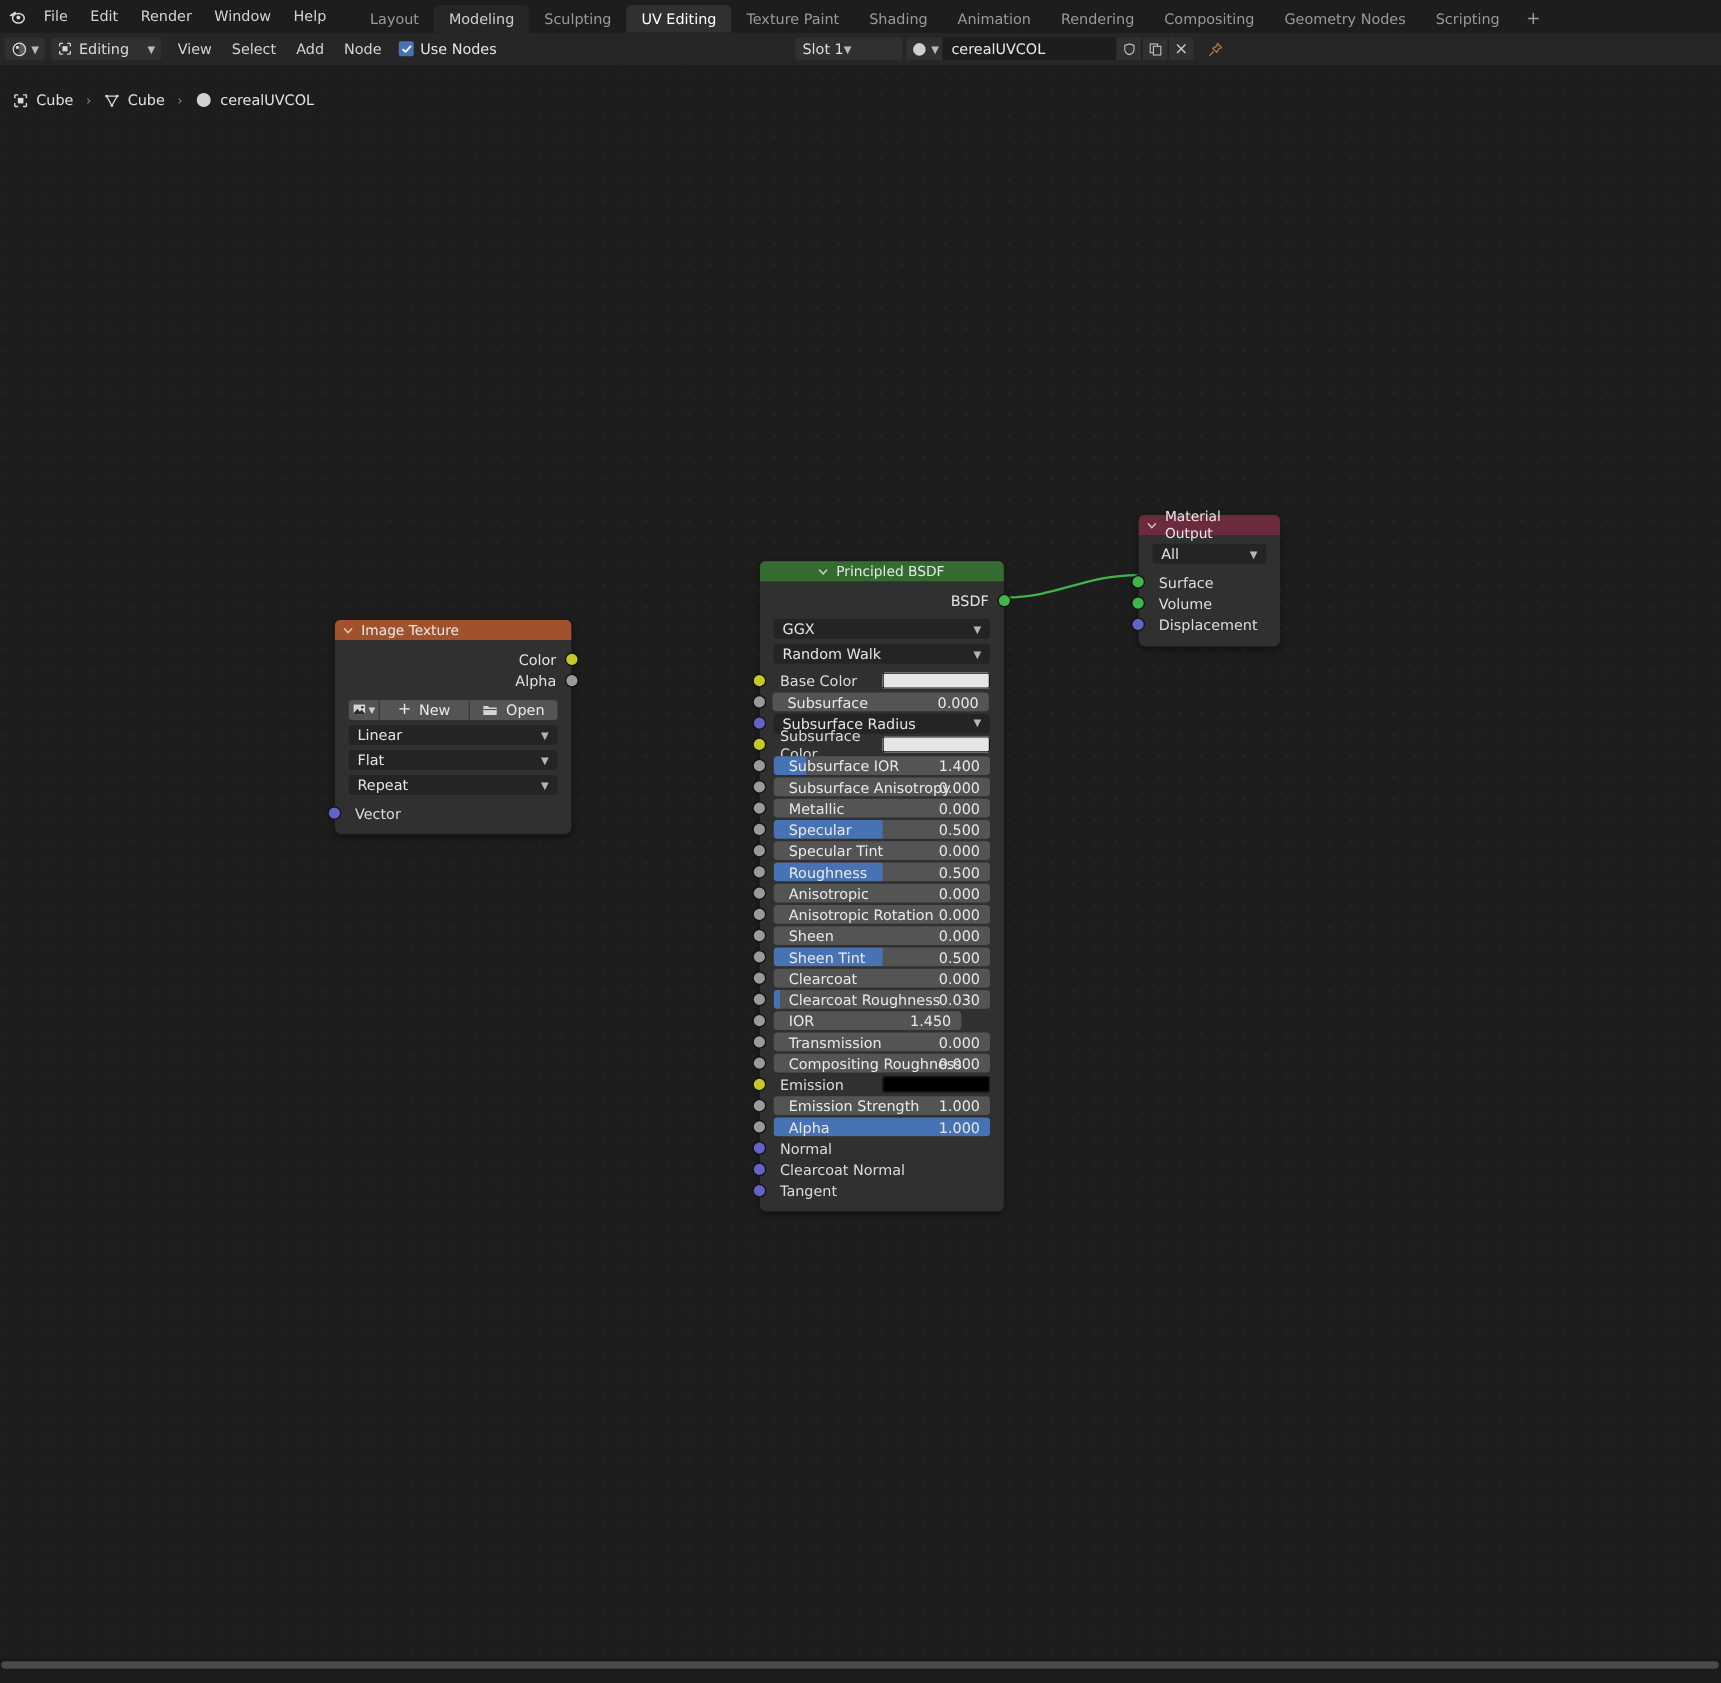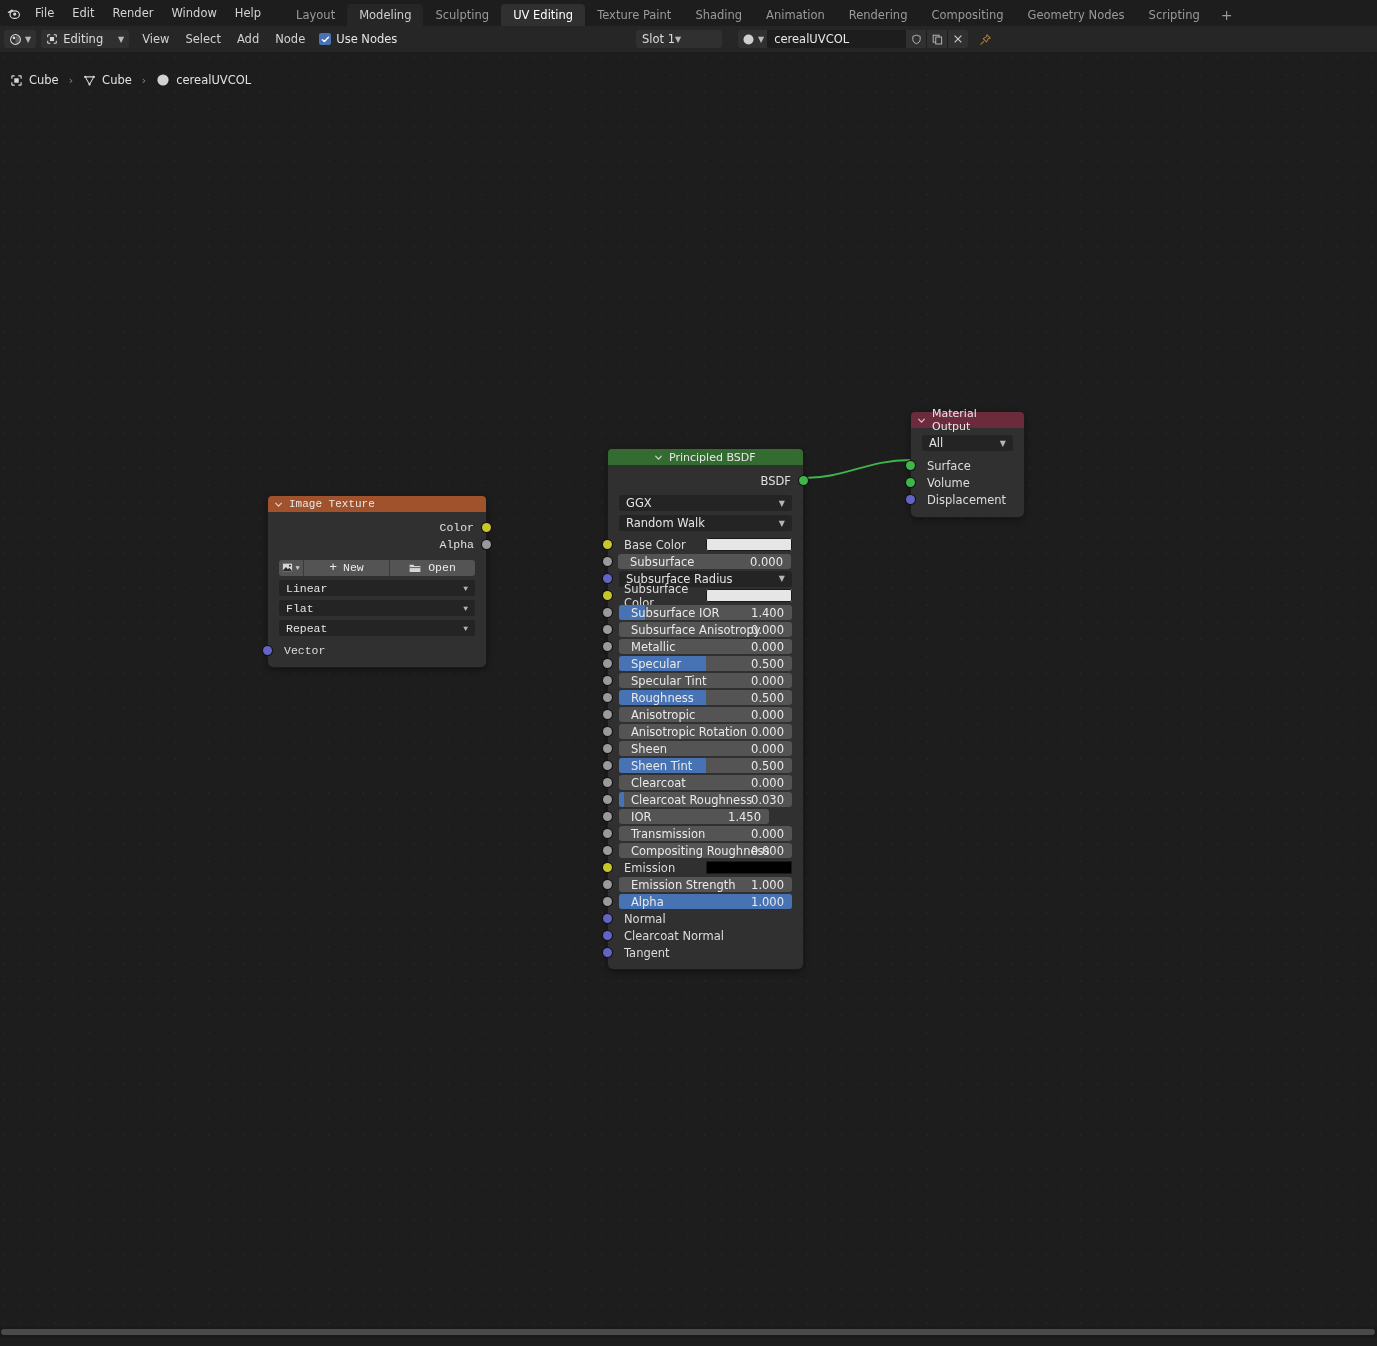--- a/index.html
+++ b/index.html
@@ -45,21 +45,21 @@
   .ed-menu{padding:0 8px;color:#d3d3d3;font-size:11.5px;white-space:nowrap;}
   .chk-wrap{display:flex;align-items:center;margin-left:6px;}
   .chkbox{
     width:12px;height:12px;background:#4772b3;border-radius:2px;margin-right:5px;
     display:flex;align-items:center;justify-content:center;
   }
   .chkbox svg{display:block;}
   .hdr-right{position:absolute;left:636px;top:0;height:26px;display:flex;align-items:center;}
   .slotsel{
     width:74px;height:18px;background:#303030;border-radius:3px;display:flex;align-items:center;
-    justify-content:flex-start;padding:0 6px;color:#dcdcdc;font-size:11.5px;margin-right:16px;
+    justify-content:flex-start;padding:0 6px;color:#dcdcdc;font-size:11.5px;margin-right:3px;
   }
   .matbrowse{
     height:18px;background:#303030;border-radius:3px 0 0 3px;display:flex;align-items:center;
     padding:0 3px 0 4px;
   }
   .matname{
     width:124px;height:18px;background:#1d1d1d;display:flex;align-items:center;
     padding:0 7px;color:#e8e8e8;font-size:11.5px;
   }
   .matbtn{
@@ -257,21 +257,21 @@
     </div>
   </div>
 </div>
 
 <div class="canvas">
 
   <svg class="link" width="1377" height="1285">
     <path d="M 805 426 C 845 426, 868 408, 910 408" stroke="#3fb54a" stroke-width="1.8" fill="none"></path>
   </svg>
 
-  <div class="node" style="left:268px;top:444px;width:218px;font-family:Liberation Mono, monospace;">
+  <div class="node" style="left:268px;top:444px;width:189px;">
     <div class="node-hdr" style="background:#a0522d;">
       <span class="caret">
         <svg width="9" height="9" viewBox="0 0 10 10">
             <path d="M1.8 3.4 L5 6.8 L8.2 3.4" stroke="#f0e0d5" stroke-width="1.3" fill="none" stroke-linecap="round"></path>
           </svg>
       </span>
       <span>Image Texture</span>
     </div>
     <div class="node-body" style="padding-bottom:8px;">
 

